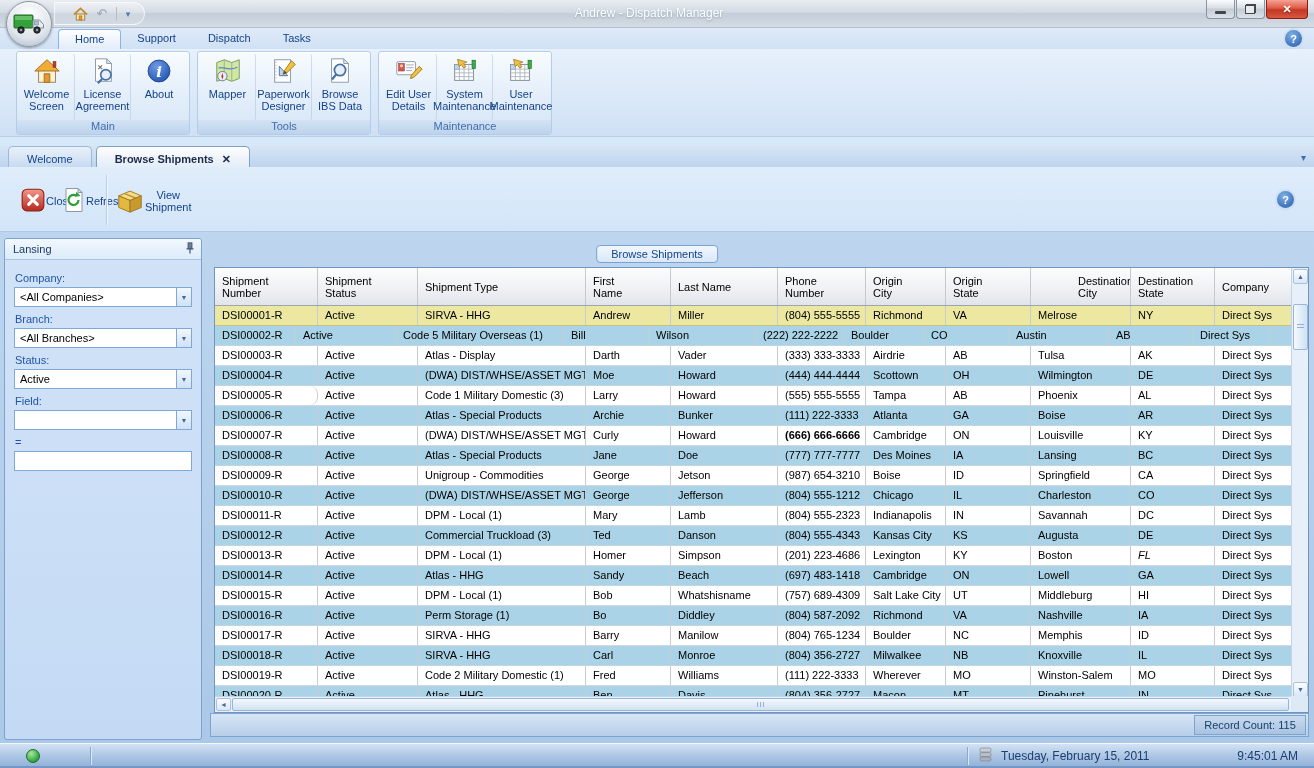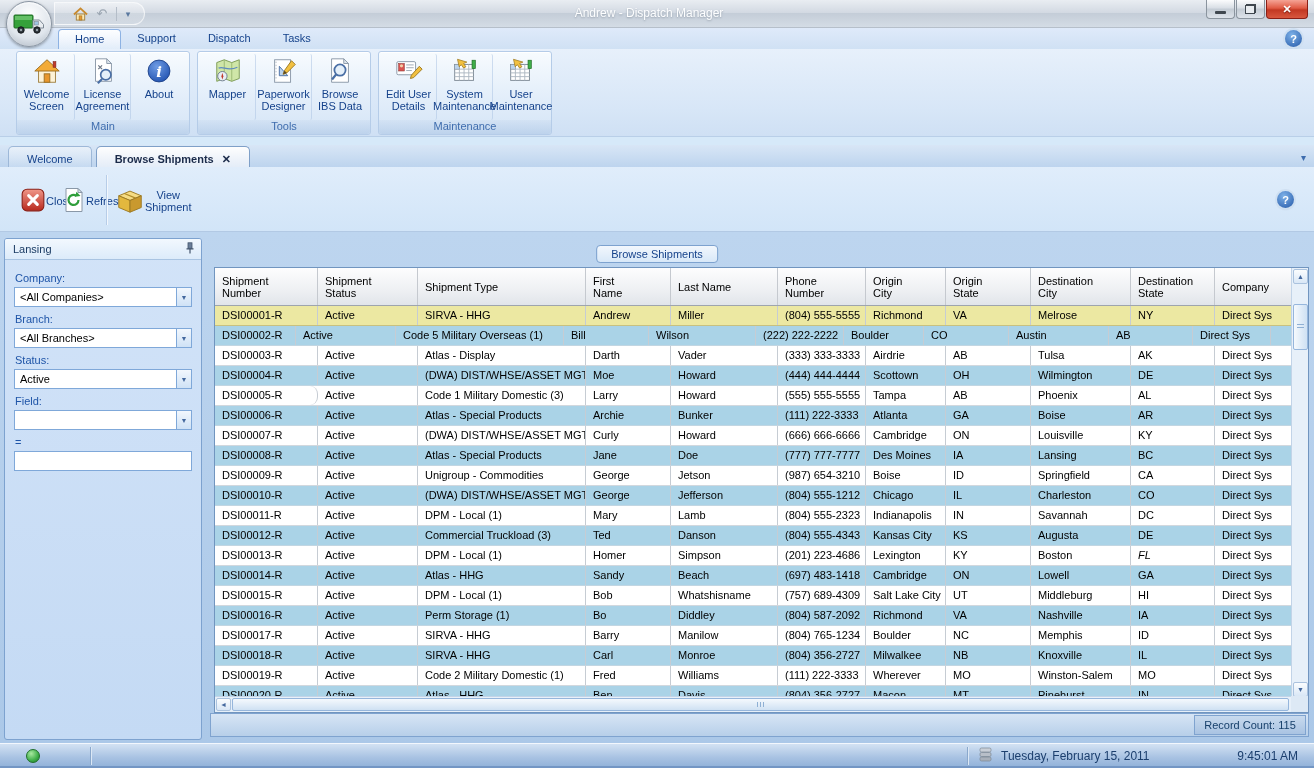--- a/index.html
+++ b/index.html
@@ -485,21 +485,21 @@
           <div class="ghead" style="width: 88px;">
             <span style="width: min-content;">Phone Number</span>
           </div>
           <div class="ghead" style="width: 80px;">
             <span style="width: min-content;">Origin City</span>
           </div>
           <div class="ghead" style="width: 85px;">
             <span style="width: min-content;">Origin State</span>
           </div>
           <div class="ghead" style="width: 100px;">
-            <span style="width: min-content;">Destination City</span>
+            <span style="width: min-content; margin-left: 40px;">Destination City</span>
           </div>
           <div class="ghead" style="width: 84px;">
             <span style="width: min-content;">Destination State</span>
           </div>
           <div class="ghead" style="width: 78px;">
             <span>Company</span>
           </div>
         </div>
       <div class="gbody">
           <div class="grow sel">
@@ -579,21 +579,21 @@
             <div class="gcell" style="width: 100px;">Boise</div>
             <div class="gcell" style="width: 84px;">AR</div>
             <div class="gcell" style="width: 78px;">Direct Sys</div>
           </div>
           <div class="grow">
             <div class="gcell" style="width: 103px;">DSI00007-R</div>
             <div class="gcell" style="width: 100px;">Active</div>
             <div class="gcell" style="width: 168px;">(DWA) DIST/WHSE/ASSET MGT (1)</div>
             <div class="gcell" style="width: 85px;">Curly</div>
             <div class="gcell" style="width: 107px;">Howard</div>
-            <div class="gcell" style="width: 88px;">(666) 666-6666</div>
+            <div class="gcell" style="width: 88px; font-weight: bold;">(666) 666-6666</div>
             <div class="gcell" style="width: 80px;">Cambridge</div>
             <div class="gcell" style="width: 85px;">ON</div>
             <div class="gcell" style="width: 100px;">Louisville</div>
             <div class="gcell" style="width: 84px;">KY</div>
             <div class="gcell" style="width: 78px;">Direct Sys</div>
           </div>
           <div class="grow alt">
             <div class="gcell" style="width: 103px;">DSI00008-R</div>
             <div class="gcell" style="width: 100px;">Active</div>
             <div class="gcell" style="width: 168px;">Atlas - Special Products</div>

